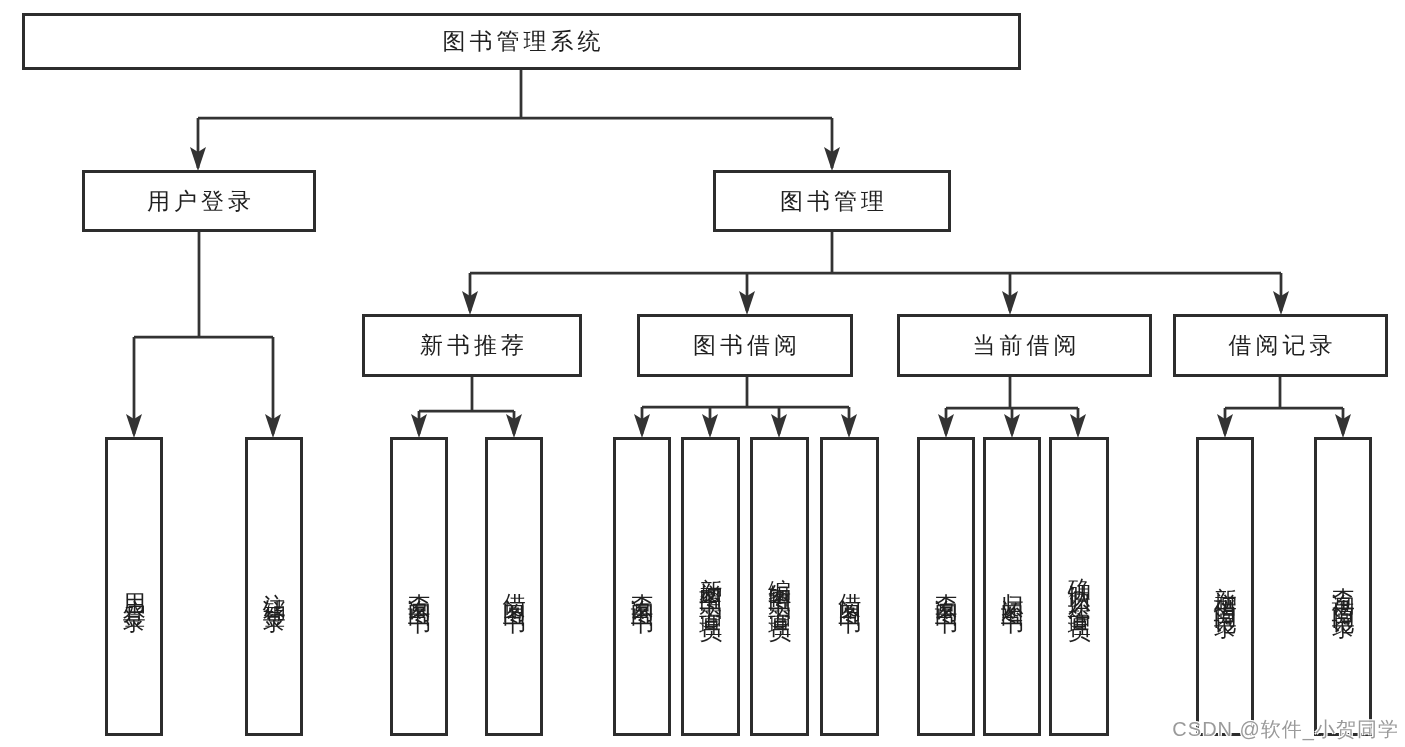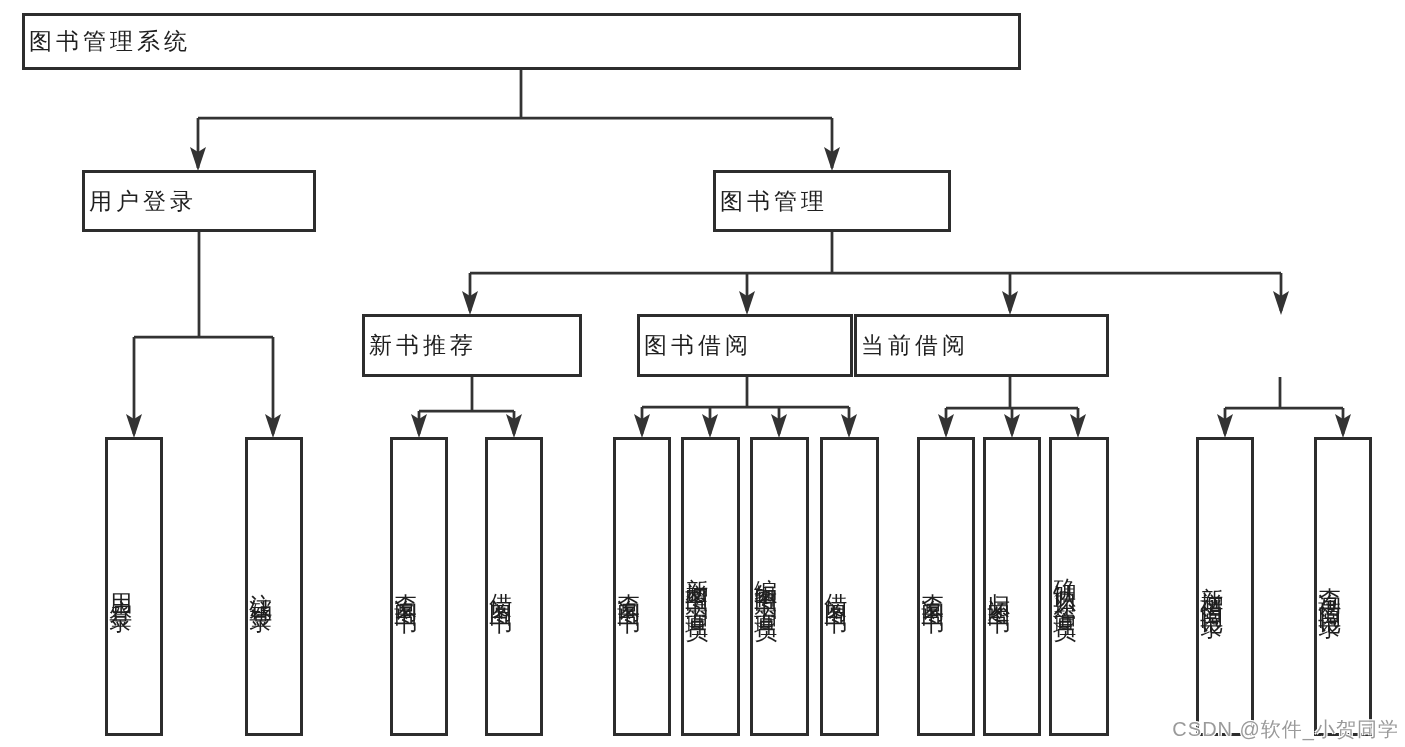--- a/index.html
+++ b/index.html
@@ -16,21 +16,21 @@
     left: 0; top: 0;
     z-index: 0;
   }
   .node {
     position: absolute;
     box-sizing: border-box;
     background: #ffffff;
     border: 3px solid #2d2d2d;
     display: flex;
     align-items: center;
-    justify-content: flex-start;
+    justify-content: center;
     color: #1f1f1f;
     z-index: 1;
   }
   .node .lbl {
     font-size: 23px;
     letter-spacing: 4px;
     white-space: nowrap;
     text-indent: 4px; 
   }
   .node.v .vlbl {
@@ -101,22 +101,25 @@
   <div class="node h" style="left:362px; top:314px; width:220px; height:63px;">
     <span class="lbl">新书推荐</span>
   </div>
 
   <div class="node h" style="left:713px; top:170px; width:238px; height:62px;">
     <span class="lbl">图书管理</span>
   </div>
   <div class="node h" style="left:637px; top:314px; width:216px; height:63px;">
     <span class="lbl">图书借阅</span>
   </div>
-  <div class="node h" style="left:854px; top:314px; width:255px; height:63px;">
+  <div class="node h" style="left:897px; top:314px; width:255px; height:63px;">
     <span class="lbl">当前借阅</span>
+  </div>
+  <div class="node h" style="left:1173px; top:314px; width:215px; height:63px;">
+    <span class="lbl">借阅记录</span>
   </div>
 
   <div class="node v" style="left:105px; top:437px; width:58px; height:299px;">
     <span class="vlbl">用户登录</span>
   </div>
   <div class="node v" style="left:245px; top:437px; width:58px; height:299px;">
     <span class="vlbl">注销登录</span>
   </div>
 
   <div class="node v" style="left:390px; top:437px; width:58px; height:299px;">

